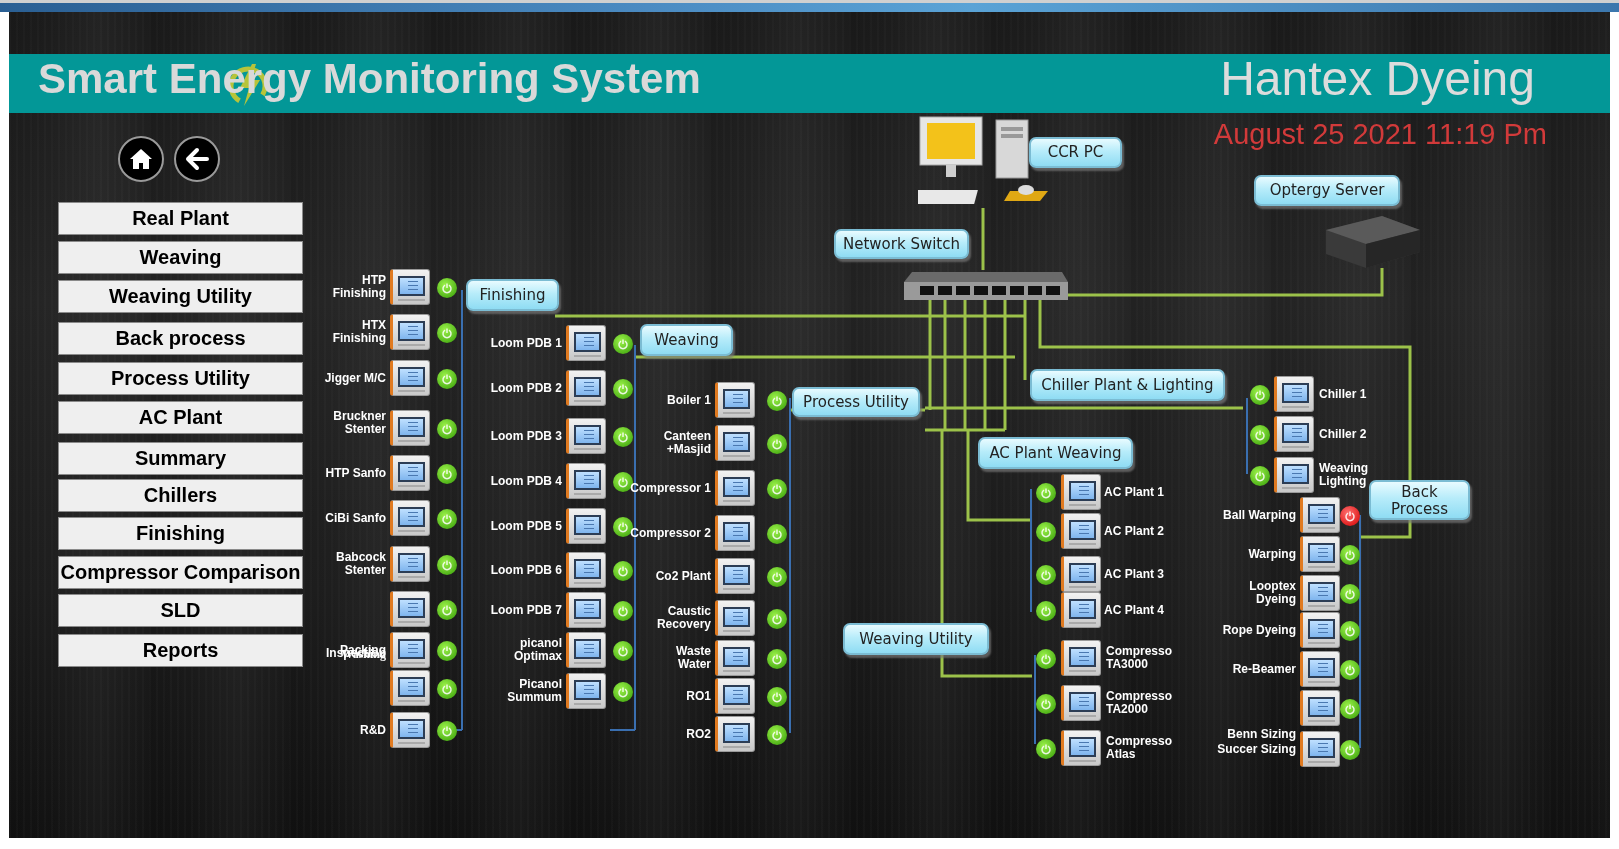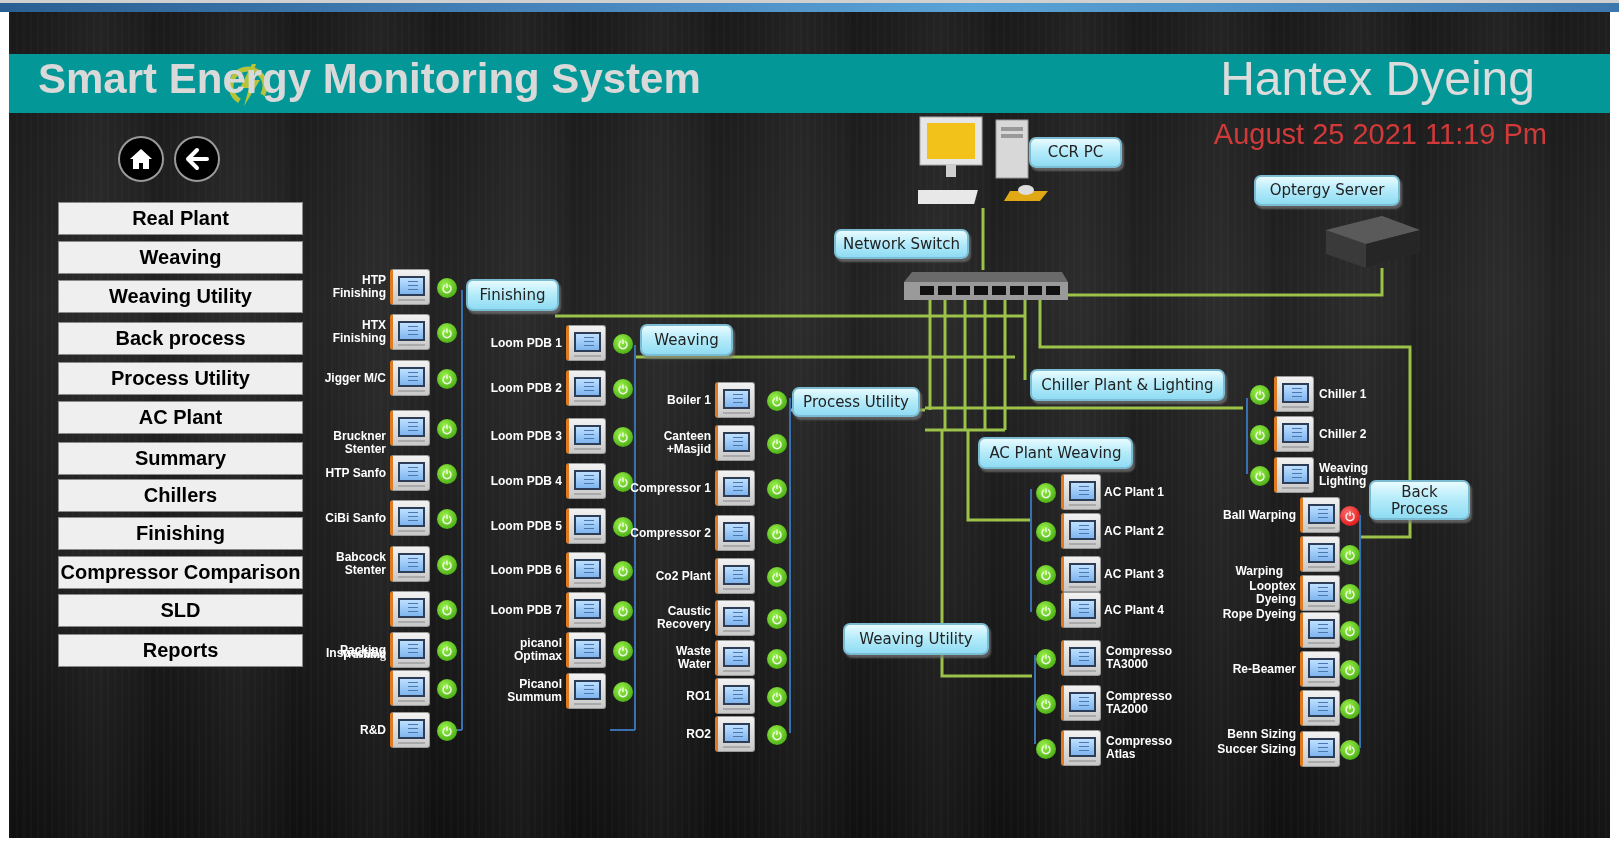--- a/index.html
+++ b/index.html
@@ -211,21 +211,21 @@
           <i></i>
         </div>
         <div class="bar"></div>
       </div>
       <div class="pwr" style="left: 437px; top: 419px;">
         <svg width="12" height="12" viewBox="0 0 12 12">
           <path d="M4 3.2 A4 4 0 1 0 8 3.2" stroke="#fff" stroke-width="1.5" fill="none" opacity="0.85"></path>
           <line x1="6" y1="1.5" x2="6" y2="6" stroke="#fff" stroke-width="1.5" opacity="0.85"></line>
         </svg>
       </div>
-      <div class="dlabel r" style="white-space: pre; right: 1233px; top: 430px;">Bruckner
+      <div class="dlabel r" style="white-space: pre; right: 1233px; top: 410px;">Bruckner
 Stenter</div>
     </div>
     <div>
       <div class="meter" style="left: 390px; top: 455px;">
         <div class="scr">
           <i></i>
           <i></i>
           <i></i>
         </div>
         <div class="bar"></div>
@@ -851,21 +851,21 @@
           <i></i>
         </div>
         <div class="bar"></div>
       </div>
       <div class="pwr" style="left: 1340px; top: 545px;">
         <svg width="12" height="12" viewBox="0 0 12 12">
           <path d="M4 3.2 A4 4 0 1 0 8 3.2" stroke="#fff" stroke-width="1.5" fill="none" opacity="0.85"></path>
           <line x1="6" y1="1.5" x2="6" y2="6" stroke="#fff" stroke-width="1.5" opacity="0.85"></line>
         </svg>
       </div>
-      <div class="dlabel r" style="white-space: pre; right: 336px; top: 548px; margin-top: 17px;">Warping</div>
+      <div class="dlabel r" style="white-space: pre; right: 323px; top: 548px;">Warping</div>
     </div>
     <div>
       <div class="meter" style="left: 1300px; top: 575px;">
         <div class="scr">
           <i></i>
           <i></i>
           <i></i>
         </div>
         <div class="bar"></div>
       </div>
@@ -886,21 +886,21 @@
           <i></i>
         </div>
         <div class="bar"></div>
       </div>
       <div class="pwr" style="left: 1340px; top: 621px;">
         <svg width="12" height="12" viewBox="0 0 12 12">
           <path d="M4 3.2 A4 4 0 1 0 8 3.2" stroke="#fff" stroke-width="1.5" fill="none" opacity="0.85"></path>
           <line x1="6" y1="1.5" x2="6" y2="6" stroke="#fff" stroke-width="1.5" opacity="0.85"></line>
         </svg>
       </div>
-      <div class="dlabel r" style="white-space: pre; right: 323px; top: 608px;">Rope Dyeing</div>
+      <div class="dlabel r" style="white-space: pre; right: 323px; top: 624px;">Rope Dyeing</div>
     </div>
     <div>
       <div class="meter" style="left: 1300px; top: 651px;">
         <div class="scr">
           <i></i>
           <i></i>
           <i></i>
         </div>
         <div class="bar"></div>
       </div>

